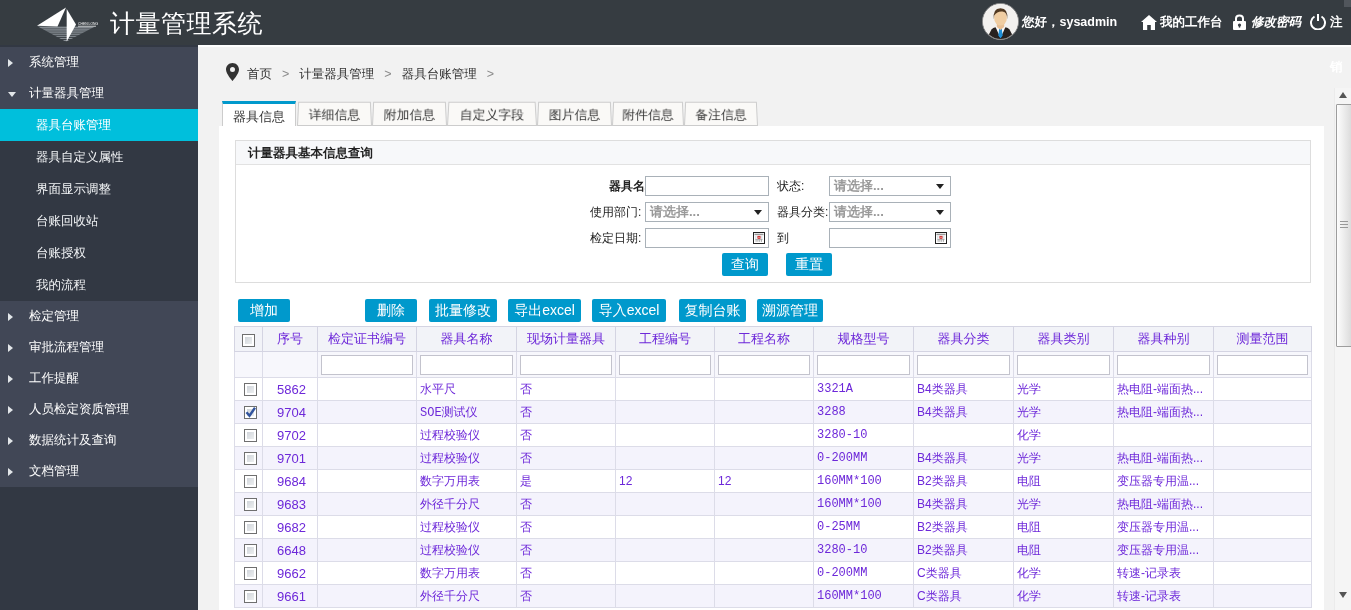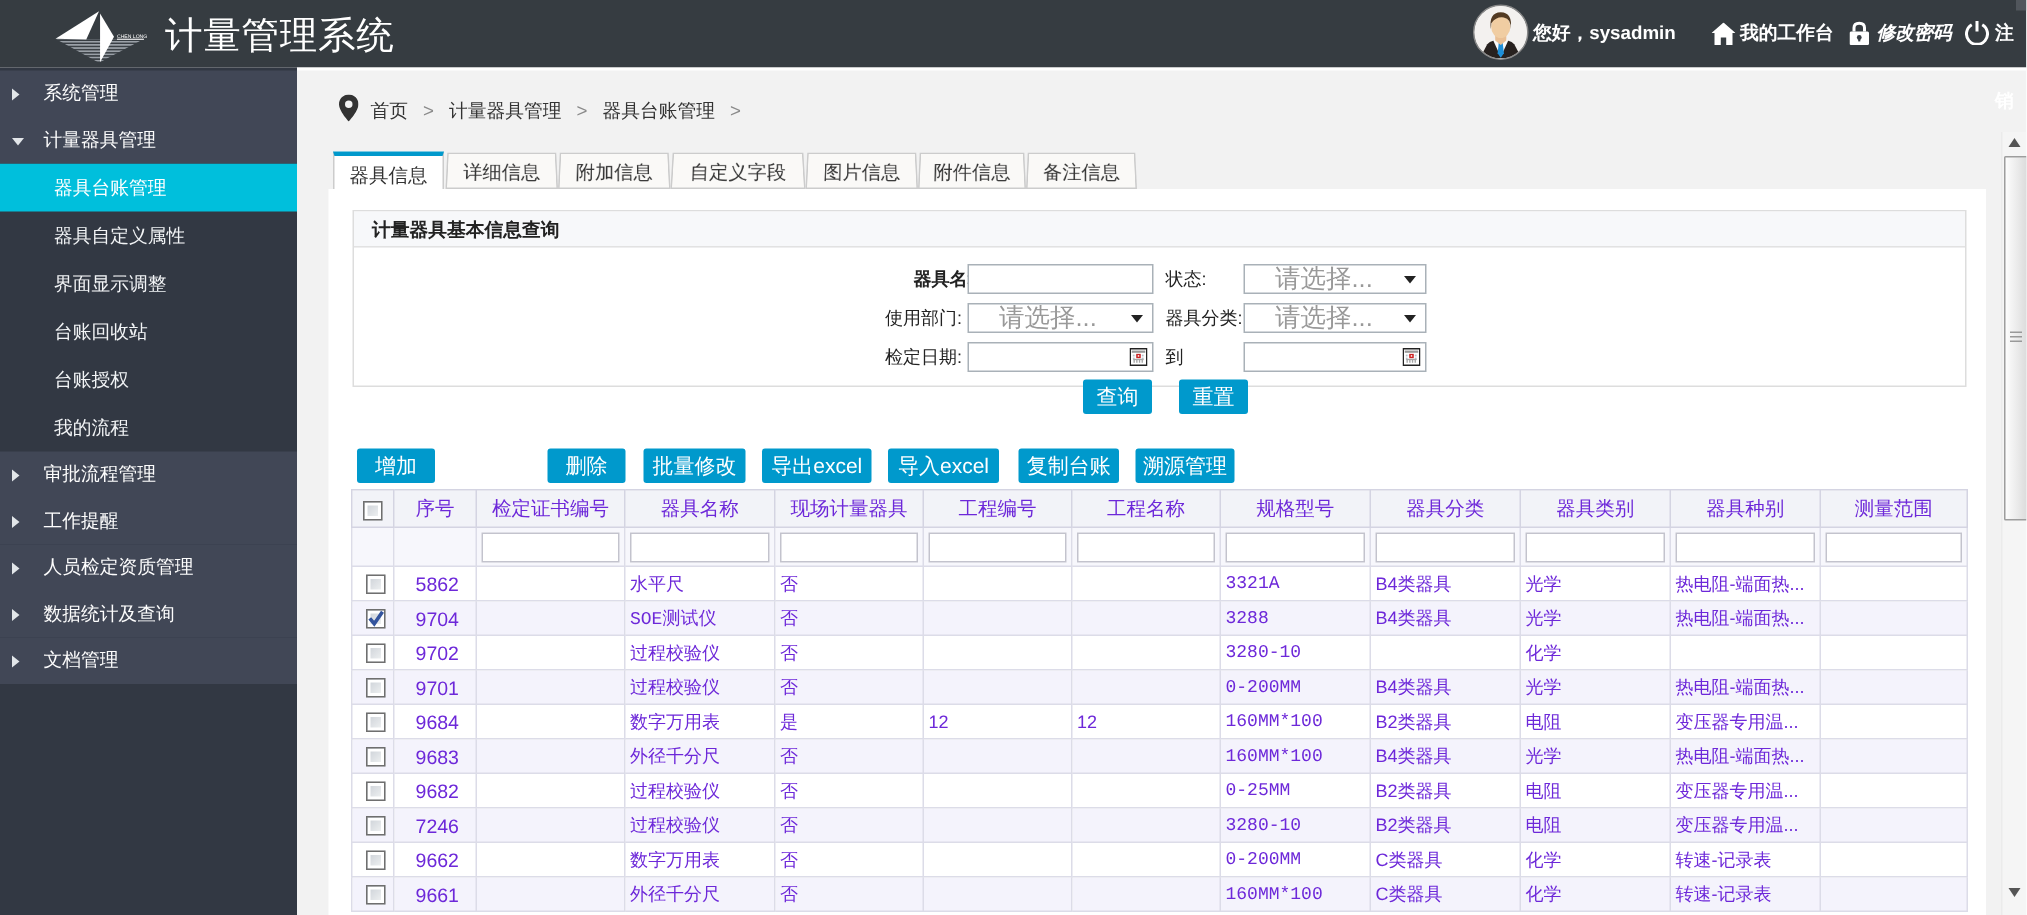--- a/index.html
+++ b/index.html
@@ -27,25 +27,25 @@
 #bc { position:absolute; left:247px; top:66px; font-size:12.5px; color:#333; }
 #bc .sep { color:#8a8a8a; padding:0 10px; font-family:"Liberation Sans",sans-serif; }
 
 
 .tab { position:absolute; top:101px; height:25px; line-height:25px; font-size:13px; color:#333; text-align:center; background:#faf9f7; border:1px solid #ccc; border-bottom:1px solid #ccc; transform:perspective(6px) rotateX(0.45deg); transform-origin:bottom; }
 .tab.active { background:#fff; border-top:3px solid #0099cc; border-bottom:none; height:25px; transform:none; z-index:3; }
 
 #whitepanel { position:absolute; left:219px; top:126px; width:1105px; height:484px; background:#fff; }
 
 
-#qpanel { position:absolute; left:235px; top:140px; width:1076px; height:118px; border:1px solid #ddd; background:#fff; }
+#qpanel { position:absolute; left:235px; top:140px; width:1076px; height:143px; border:1px solid #ddd; background:#fff; }
 #qphead { height:24px; line-height:24px; background:#f7f8fa; border-bottom:1px solid #e2e2e2; font-size:12.5px; font-weight:bold; color:#222; padding-left:12px; }
 .flabel { position:absolute; font-size:12px; color:#222; height:20px; line-height:20px; }
 .finput { position:absolute; height:20px; border:1px solid #a9b1b8; background:#fff; }
-.fselect { position:absolute; height:20px; border:1px solid #a9b1b8; background:#fff; font-size:17px; color:#999; line-height:18px; padding-left:20px; }
+.fselect { position:absolute; height:20px; border:1px solid #a9b1b8; background:#fff; font-size:13px; color:#999; line-height:18px; padding-left:4px;font-weight:bold; }
 .selarr { position:absolute; right:6px; top:7px; width:0; height:0; border-top:5px solid #222; border-left:4px solid transparent; border-right:4px solid transparent; }
 .btn { position:absolute; height:23px; background:#0099cc; color:#fff; font-size:14px; text-align:center; line-height:23px; border-radius:2px; }
 
 
 #tbl { position:absolute; left:234px; top:326px; width:1077px; border-collapse:collapse; table-layout:fixed; font-size:12px; color:#6d28d9; }
 #tbl th { background:#f2f3f8; font-weight:normal; border:1px solid #d4d4e2; height:25px; font-size:13px; }
 #tbl td { border:1px solid #dcdce8; height:23px; padding:0 0 0 3px; overflow:hidden; white-space:nowrap; }
 #tbl tr.filter td { height:26px; background:#f7f7fc; padding:0 3px; }
 #tbl tr.odd td { background:#fff; }
 #tbl tr.even td { background:#f4f3fc; }
@@ -113,20 +113,21 @@
     <div class="pitem"><span class="arr r"></span>系统管理</div>
     <div class="pitem"><span class="arr d"></span>计量器具管理</div>
     <div id="submenu">
       <div class="sitem active">器具台账管理</div>
       <div class="sitem">器具自定义属性</div>
       <div class="sitem">界面显示调整</div>
       <div class="sitem">台账回收站</div>
       <div class="sitem">台账授权</div>
       <div class="sitem">我的流程</div>
     </div>
+    <div class="pitem"><span class="arr r"></span>检定管理</div>
     <div class="pitem"><span class="arr r"></span>审批流程管理</div>
     <div class="pitem"><span class="arr r"></span>工作提醒</div>
     <div class="pitem"><span class="arr r"></span>人员检定资质管理</div>
     <div class="pitem"><span class="arr r"></span>数据统计及查询</div>
     <div class="pitem"><span class="arr r"></span>文档管理</div>
   </div>
 
   <div class="abs" style="left:198px;top:45px;width:1153px;height:2px;background:#fefefe;"></div>
 
   <svg class="abs" style="left:226px;top:63px" width="13" height="18" viewBox="0 0 13 18">
@@ -377,21 +378,21 @@
           <td></td>
           <td></td>
           <td class="mono">0-25MM</td>
           <td>B2类器具</td>
           <td>电阻</td>
           <td>变压器专用温...</td>
           <td></td>
         </tr>
     <tr class="even">
           <td class="ctr"><span class="cbx"></span></td>
-          <td class="ctr num">7246</td>
+          <td class="ctr num">6648</td>
           <td></td>
           <td>过程校验仪</td>
           <td>否</td>
           <td></td>
           <td></td>
           <td class="mono">3280-10</td>
           <td>B2类器具</td>
           <td>电阻</td>
           <td>变压器专用温...</td>
           <td></td>

